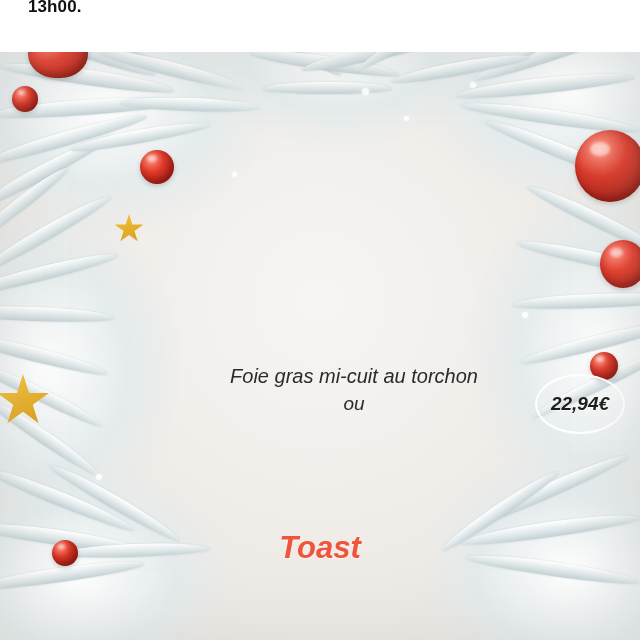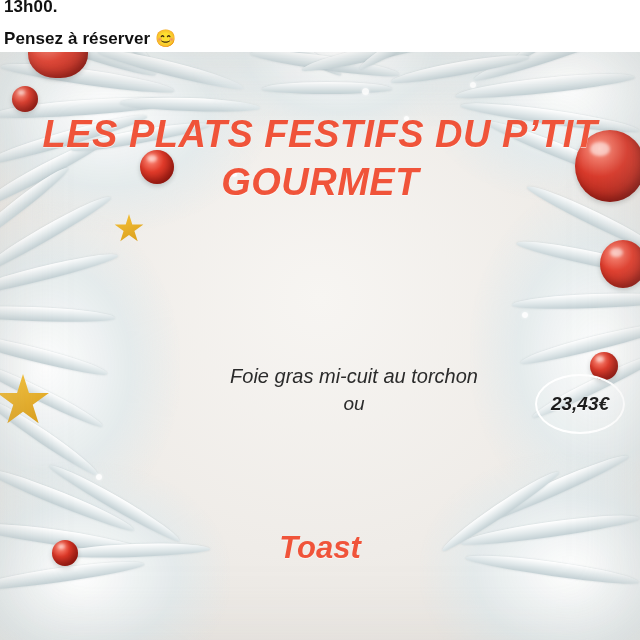--- a/index.html
+++ b/index.html
@@ -24,21 +24,21 @@
 
   
   .caption {
     position: absolute;
     left: 0;
     top: 0;
     width: 640px;
     height: 52px;
     background: #ffffff;
     box-sizing: border-box;
-    padding: 0 4px;
+    padding: 0 28px;
     z-index: 40;
   }
   .caption-line {
     font-size: 17px;
     font-weight: bold;
     color: #111111;
     line-height: 26px;
     letter-spacing: 0.1px;
     white-space: nowrap;
   }
@@ -210,23 +210,20 @@
     z-index: 35;
   }
 </style>
 </head>
 <body>
 
 <div class="screen">
 
   <div class="caption">
     <div class="caption-line first">13h00.</div>
-    <div class="caption-line">
-      <span>Pensez à réserver </span><span class="emoji">😊</span>
-    </div>
   </div>
 
   <div class="poster">
     <div class="paper"></div>
 
     <div class="branch">
       <div class="fir-mass" style="left:-60px; top:-70px; width:330px; height:250px;"></div>
       <div class="needle" style="left:10px;  top:-10px; width:150px; height:16px; transform:rotate(18deg);"></div>
       <div class="needle" style="left:0px;   top:18px;  width:175px; height:15px; transform:rotate(8deg);"></div>
       <div class="needle" style="left:-10px; top:48px;  width:190px; height:15px; transform:rotate(-4deg);"></div>
@@ -318,29 +315,28 @@
     <div class="star" style="left:-4px;  top:322px; width:54px; height:54px;"></div>
 
     <div class="snow-dot" style="left:362px; top:36px;  width:7px; height:7px;"></div>
     <div class="snow-dot" style="left:404px; top:64px;  width:5px; height:5px;"></div>
     <div class="snow-dot" style="left:470px; top:30px;  width:6px; height:6px;"></div>
     <div class="snow-dot" style="left:232px; top:120px; width:5px; height:5px;"></div>
     <div class="snow-dot" style="left:522px; top:260px; width:6px; height:6px;"></div>
     <div class="snow-dot" style="left:96px;  top:422px; width:6px; height:6px;"></div>
 
     <div class="content">
-      <div class="poster-title">LES PLATS FESTIFS DU P’TIT GOURMET</div>
 
 
       <div class="dish-block" id="dishes-entree">
         <span class="dish-line">Foie gras mi-cuit au torchon</span>
         <span class="dish-line sep">ou</span>
       </div>
 
       <div class="section-heading" id="heading-plat">Toast</div>
 
 
-      <div class="price-badge" id="price-1">23,43€</div>
+      <div class="price-badge" id="price-1">22,94€</div>
     </div>
 
     <div class="vignette"></div>
   </div>
 </div>
 
 </body></html>

